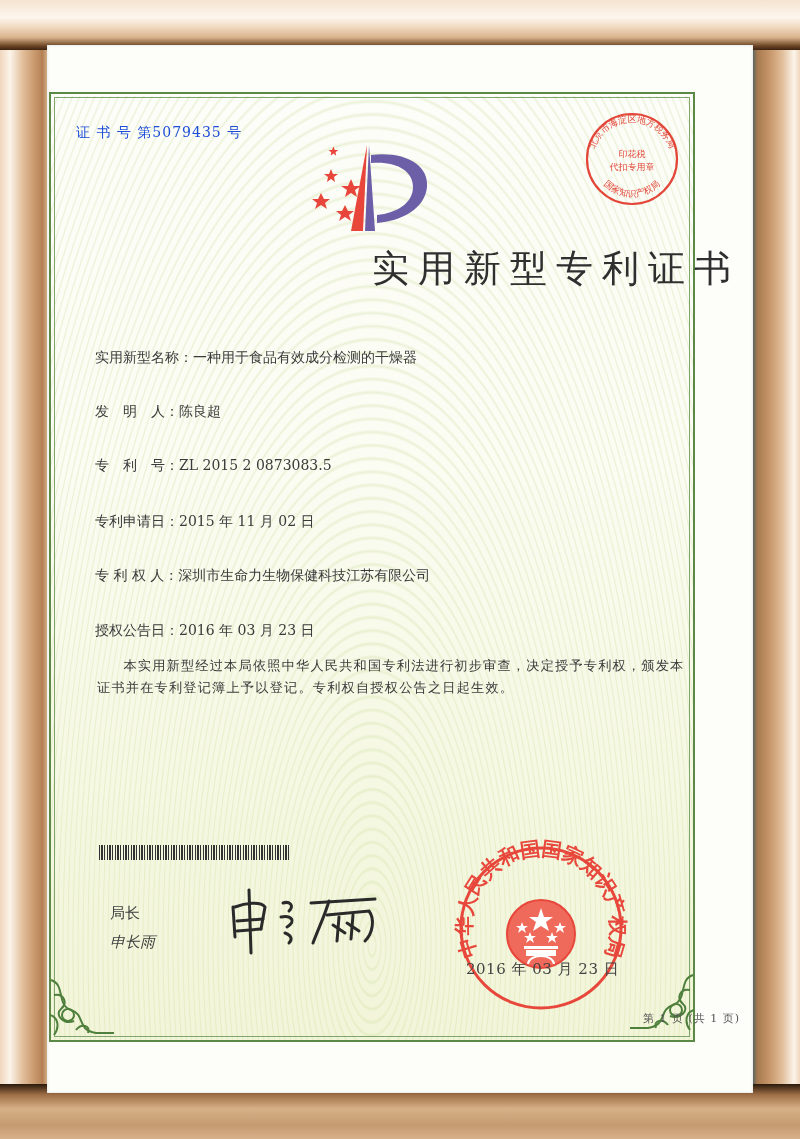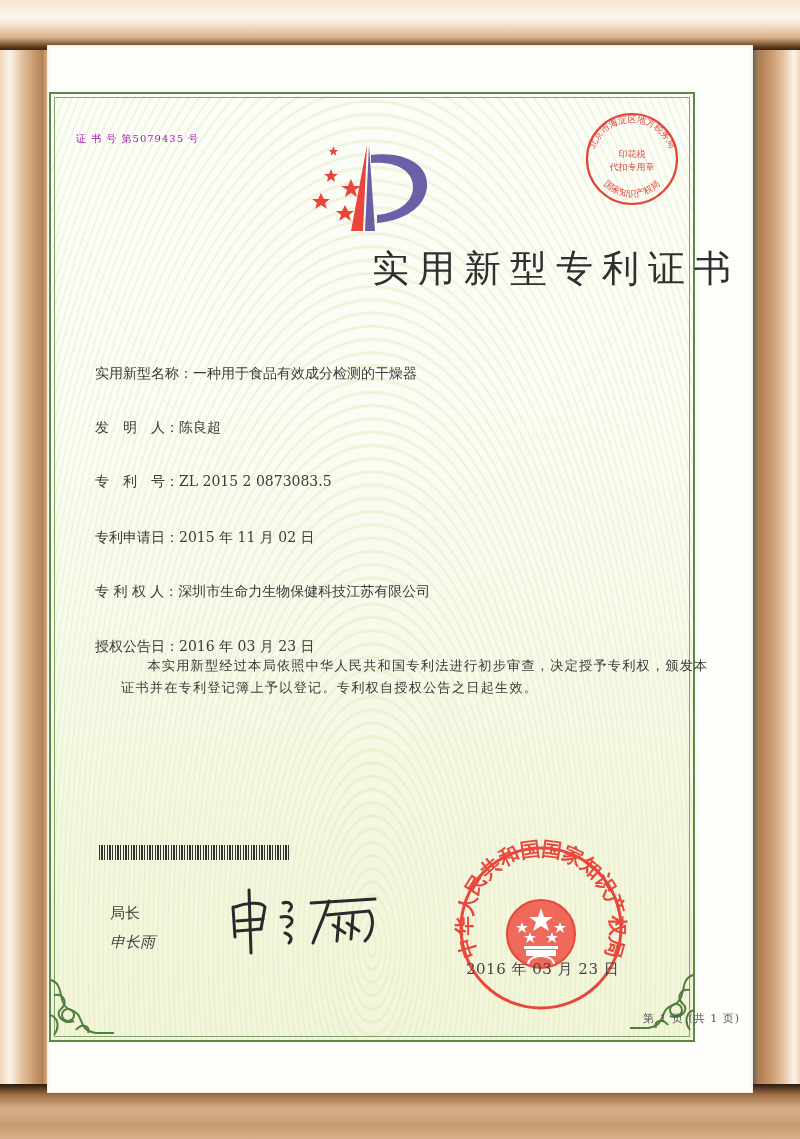--- a/index.html
+++ b/index.html
@@ -46,44 +46,44 @@
   }
   .border-inner {
     position: absolute; left: 54px; top: 97px; width: 636px; height: 940px;
     border: 1px solid #7fa56c;
   }
 
   .corner { position: absolute; width: 70px; height: 70px; color: #4f7f3c; }
 
   
   .cert-number {
-    position: absolute; left: 76px; top: 132px;
-    font-size: 10px; color: #a21caf; letter-spacing: 1px;
+    position: absolute; left: 76px; top: 124px;
+    font-size: 14px; color: #1d4ed8; letter-spacing: 1px;
   }
   .logo { position: absolute; left: 305px; top: 143px; width: 130px; height: 90px; }
 
   .tax-seal {
     position: absolute; left: 570px; top: 107px; width: 125px; height: 100px;
   }
 
   .doc-title {
     position: absolute; left: 0; width: 740px; top: 244px; text-align: right;
     font-family: "DejaVu Sans", "Liberation Sans", sans-serif;
     font-size: 37px; letter-spacing: 9px; color: #2f2f2f; font-weight: normal;
   }
 
   .field {
     position: absolute; left: 95px; font-size: 14px; color: #3a3a3a; white-space: nowrap;
   }
-  .field .label { display: inline-block; margin-top: 16px; }
+  .field .label { display: inline-block; }
   .field .colon { display: inline-block; }
 
   .body-text {
     position: absolute; left: 97px; width: 590px;
-    font-size: 13.2px; line-height: 22px; color: #3a3a3a; letter-spacing: 1.2px; margin-left: 24px;
+    font-size: 13.2px; line-height: 22px; color: #3a3a3a; letter-spacing: 1.2px;
   }
   .body-text p { text-indent: 2em; }
 
   .barcode {
     position: absolute; left: 99px; top: 845px; width: 190px; height: 15px;
     background: repeating-linear-gradient(90deg, #333 0 1px, transparent 1px 2px, #333 2px 4px, transparent 4px 5px, #333 5px 6px, transparent 6px 8px);
   }
 
   .director-title, .director-name {
     position: absolute; left: 110px; font-family: "DejaVu Sans", "Liberation Sans", sans-serif;

